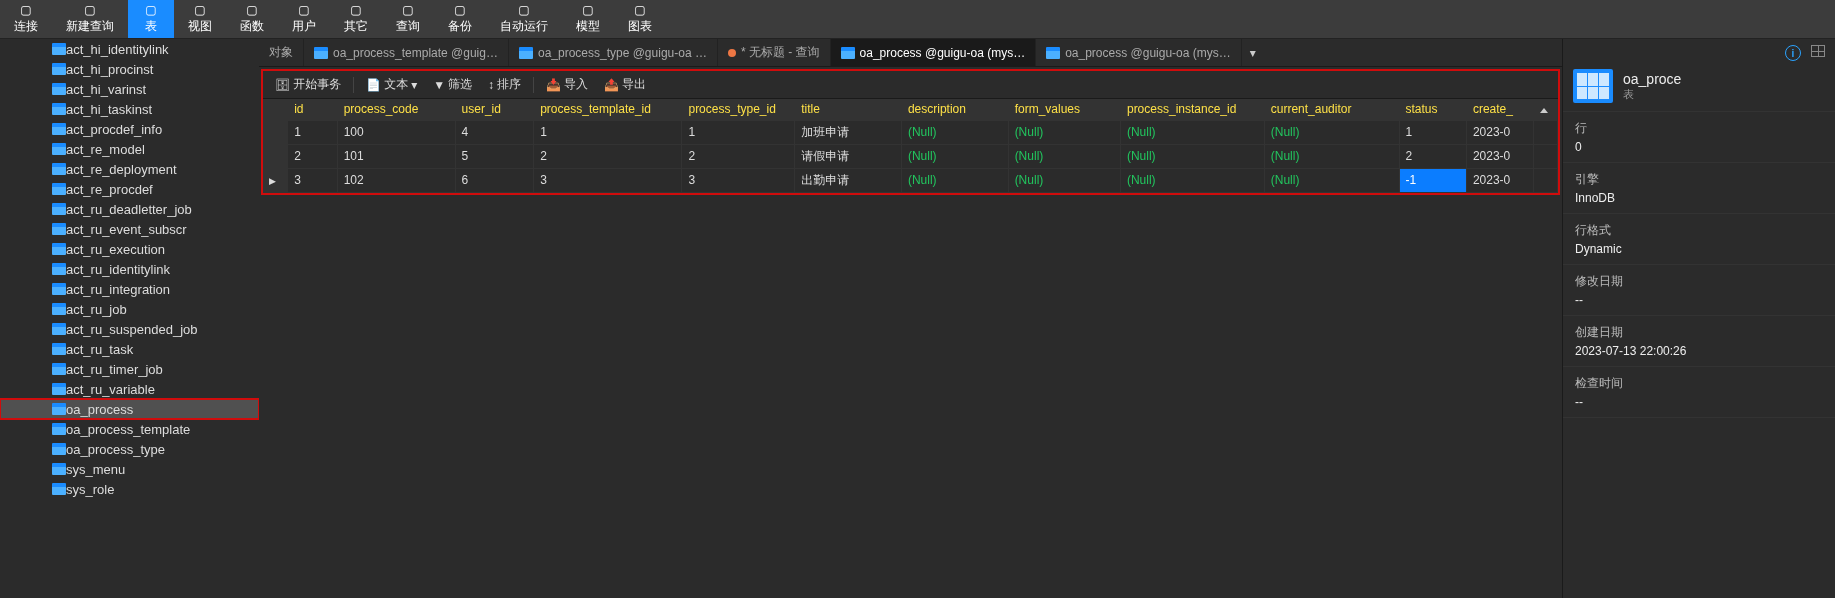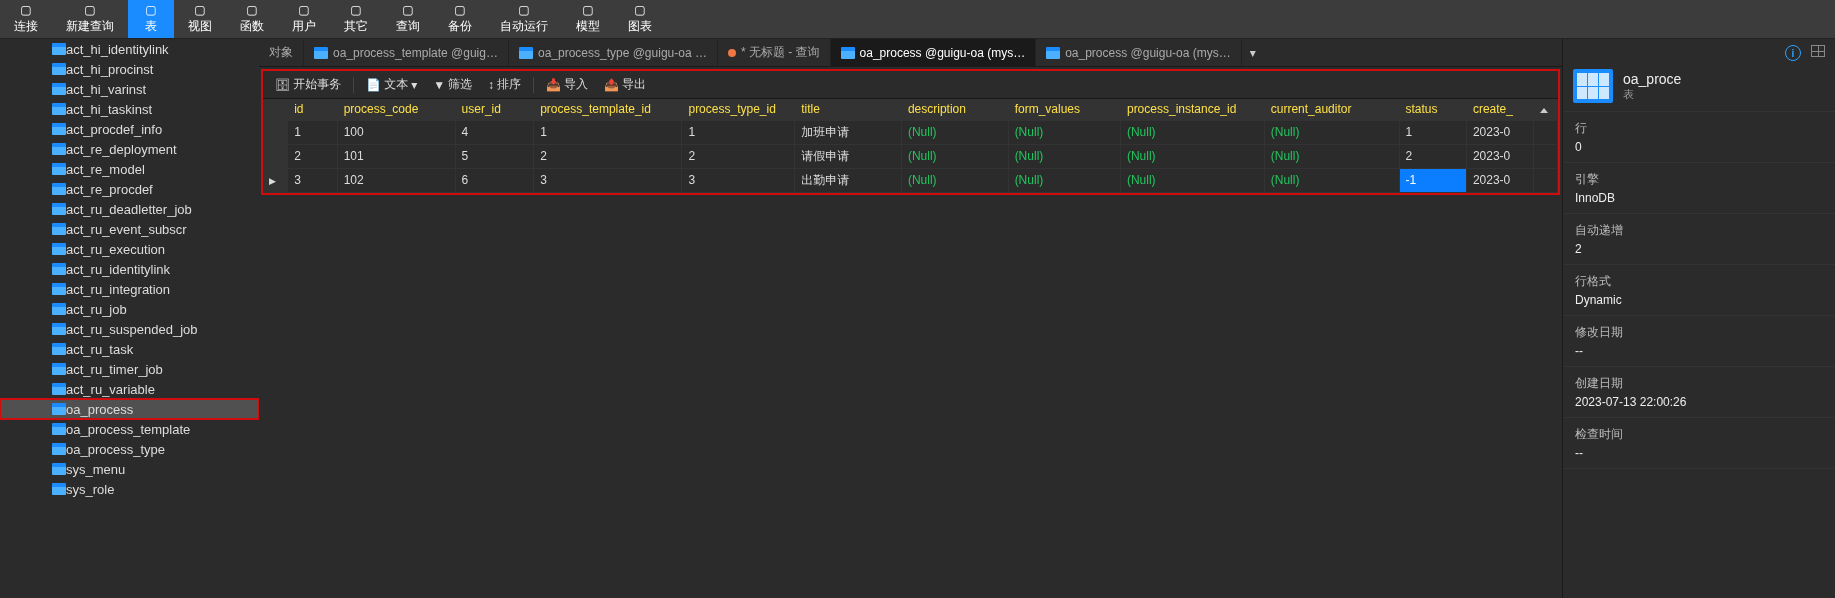--- a/index.html
+++ b/index.html
@@ -138,25 +138,25 @@
         <div class="tree-item">
           <span class="tbl-icon"></span>
           <span>act_hi_taskinst</span>
         </div>
         <div class="tree-item">
           <span class="tbl-icon"></span>
           <span>act_procdef_info</span>
         </div>
         <div class="tree-item">
           <span class="tbl-icon"></span>
+          <span>act_re_model</span>
+        </div>
+        <div class="tree-item">
+          <span class="tbl-icon"></span>
           <span>act_re_deployment</span>
-        </div>
-        <div class="tree-item">
-          <span class="tbl-icon"></span>
-          <span>act_re_model</span>
         </div>
         <div class="tree-item">
           <span class="tbl-icon"></span>
           <span>act_re_procdef</span>
         </div>
         <div class="tree-item">
           <span class="tbl-icon"></span>
           <span>act_ru_deadletter_job</span>
         </div>
         <div class="tree-item">
@@ -350,24 +350,20 @@
       <div id="propblocks">
           <div class="prop-block">
             <div class="prop-label">行</div>
             <div class="prop-value">0</div>
           </div>
           <div class="prop-block">
             <div class="prop-label">引擎</div>
             <div class="prop-value">InnoDB</div>
           </div>
           <div class="prop-block">
-            <div class="prop-label">自动递增</div>
-            <div class="prop-value">2</div>
-          </div>
-          <div class="prop-block">
             <div class="prop-label">行格式</div>
             <div class="prop-value">Dynamic</div>
           </div>
           <div class="prop-block">
             <div class="prop-label">修改日期</div>
             <div class="prop-value">--</div>
           </div>
           <div class="prop-block">
             <div class="prop-label">创建日期</div>
             <div class="prop-value">2023-07-13 22:00:26</div>

